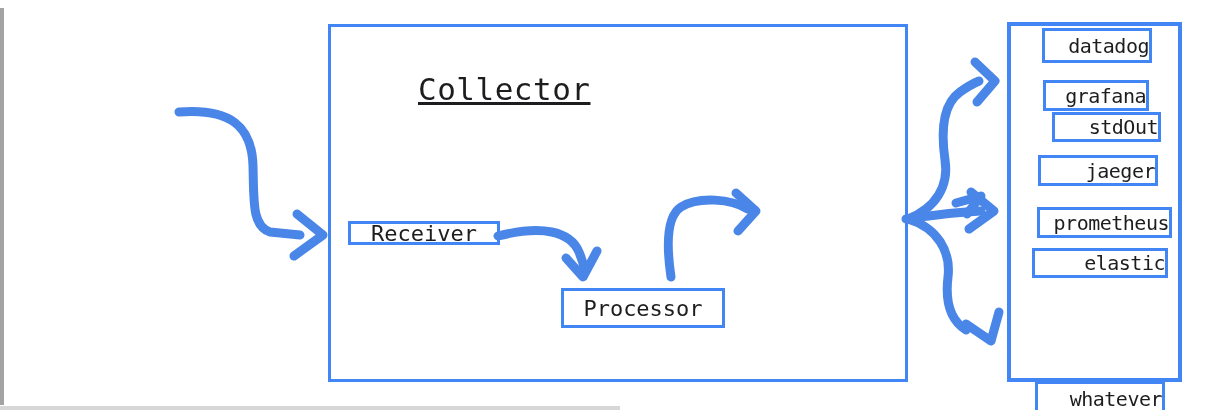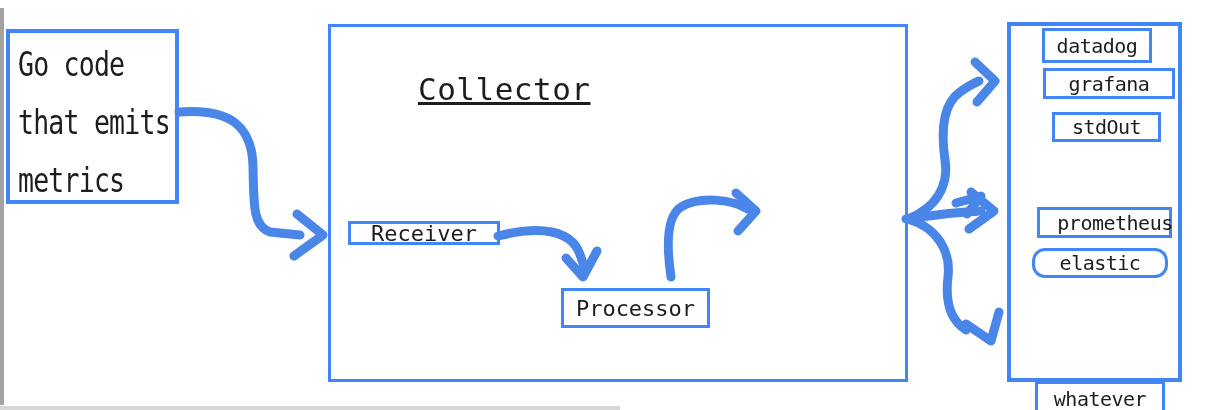--- a/index.html
+++ b/index.html
@@ -29,62 +29,57 @@
     border:3px solid #4285f4; background:#fff; box-sizing:border-box;
   }
   .collector-title {
     position:absolute; left:87px; top:44px; font-size:31px; letter-spacing:0.5px;text-decoration:underline;
   }
   .stage-box {
     position:absolute; border:3px solid #4285f4; background:#fff; box-sizing:border-box;
     display:flex; align-items:center; justify-content:center; font-size:22px;
   }
   .receiver-box  { left:17px;  top:194px; width:152px; height:24px; }
-  .processor-box { left:230px; top:261px; width:149px; height:40px; }
+  .processor-box { left:230px; top:261px; width:164px; height:40px; }
   .exporter-box  { left:434px; top:174px; width:137px; height:40px; }
 
   
   .sinks-panel {
     position:absolute; left:1007px; top:22px; width:175px; height:360px;
     border:4px solid #4285f4; background:#fff; box-sizing:border-box;
   }
   .sink {
     position:absolute; border:3px solid #4285f4; background:#fff; box-sizing:border-box;
-    display:flex; align-items:center; justify-content:center;
+    display:flex; align-items:center; justify-content:flex-end;
     font-size:20px; letter-spacing:-0.5px; white-space:nowrap;
   }
   .sink-0 { left:31px; top:2px;   width:110px; height:35px; }
-  .sink-1 { left:32px; top:42px;  width:132px; height:31px; }
+  .sink-1 { left:32px; top:54px;  width:106px; height:31px; }
   .sink-2 { left:32px; top:86px;  width:109px; height:30px;margin-left:9px; }
   .sink-3 { left:27px; top:129px; width:120px; height:31px; }
   .sink-4 { left:26px; top:181px; width:135px; height:31px;padding-left:21px; }
-  .sink-5 { left:21px; top:222px; width:136px; height:30px;border-radius:13px; }
+  .sink-5 { left:21px; top:222px; width:136px; height:30px; }
   .sink-6 { left:19px; top:264px; width:140px; height:33px; }
   .sink-7 { left:24px; top:307px; width:130px; height:35px;margin-top:48px; }
 
   
   .arrows { position:absolute; left:0; top:0; width:1212px; height:410px; pointer-events:none; }
   .arrows path {
     fill:none; stroke:#4a86e8; stroke-width:9;
     stroke-linecap:round; stroke-linejoin:round;
   }
 </style>
 </head>
 <body>
 
 <div class="stage">
 
   <div class="edge-left"></div>
   <div class="edge-bottom"></div>
 
-  <div class="source-box">
-    <div class="source-label">Go code
-that emits
-metrics</div>
-  </div>
 
   <div class="collector-box">
     <div class="collector-title">Collector</div>
 
     <div class="stage-box receiver-box">
       <span>Receiver</span>
     </div>
 
     <div class="stage-box processor-box">
       <span>Processor</span>
@@ -94,20 +89,23 @@
 
   <div class="sinks-panel">
     <div class="sink sink-0">
       <span>datadog</span>
     </div>
     <div class="sink sink-1">
       <span>grafana</span>
     </div>
     <div class="sink sink-2">
       <span>stdOut</span>
+    </div>
+    <div class="sink sink-3">
+      <span>jaeger</span>
     </div>
     <div class="sink sink-4">
       <span>prometheus</span>
     </div>
     <div class="sink sink-5">
       <span>elastic</span>
     </div>
     <div class="sink sink-7">
       <span>whatever</span>
     </div>

